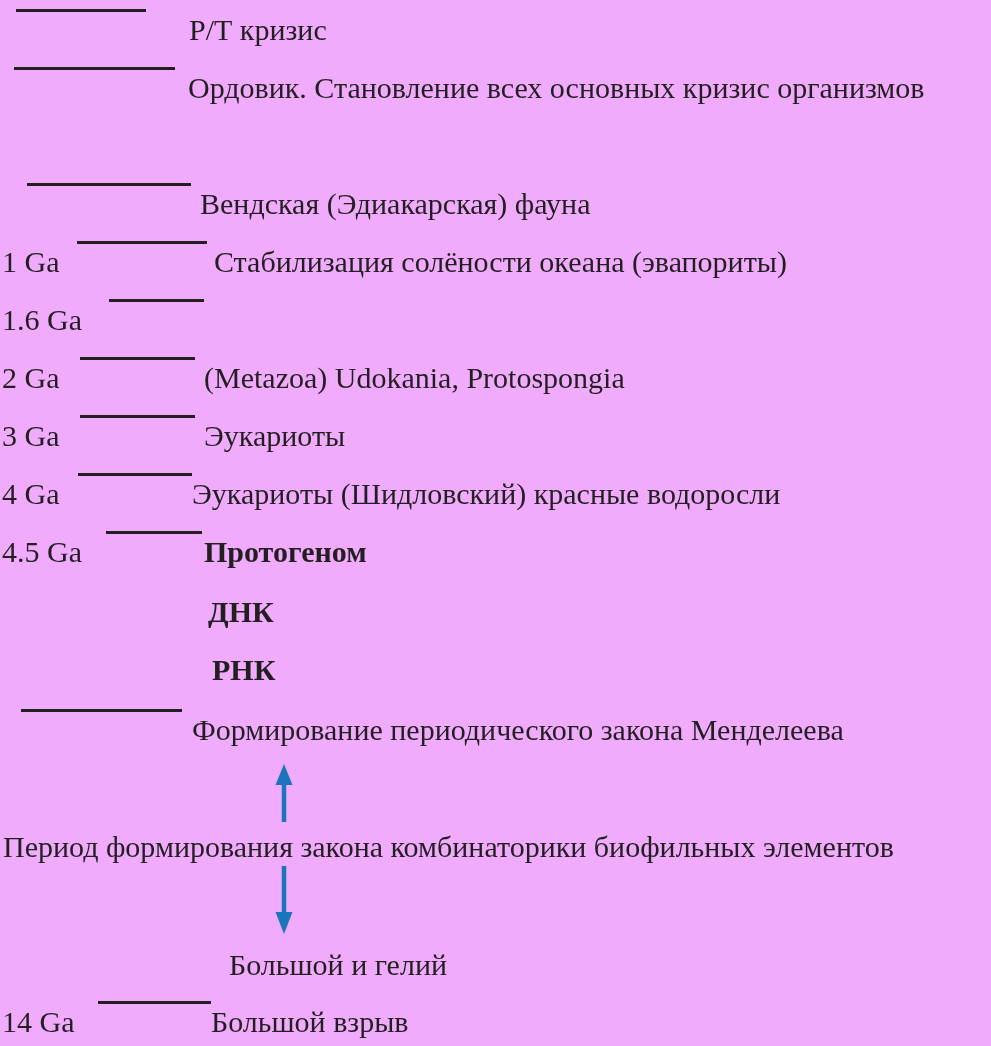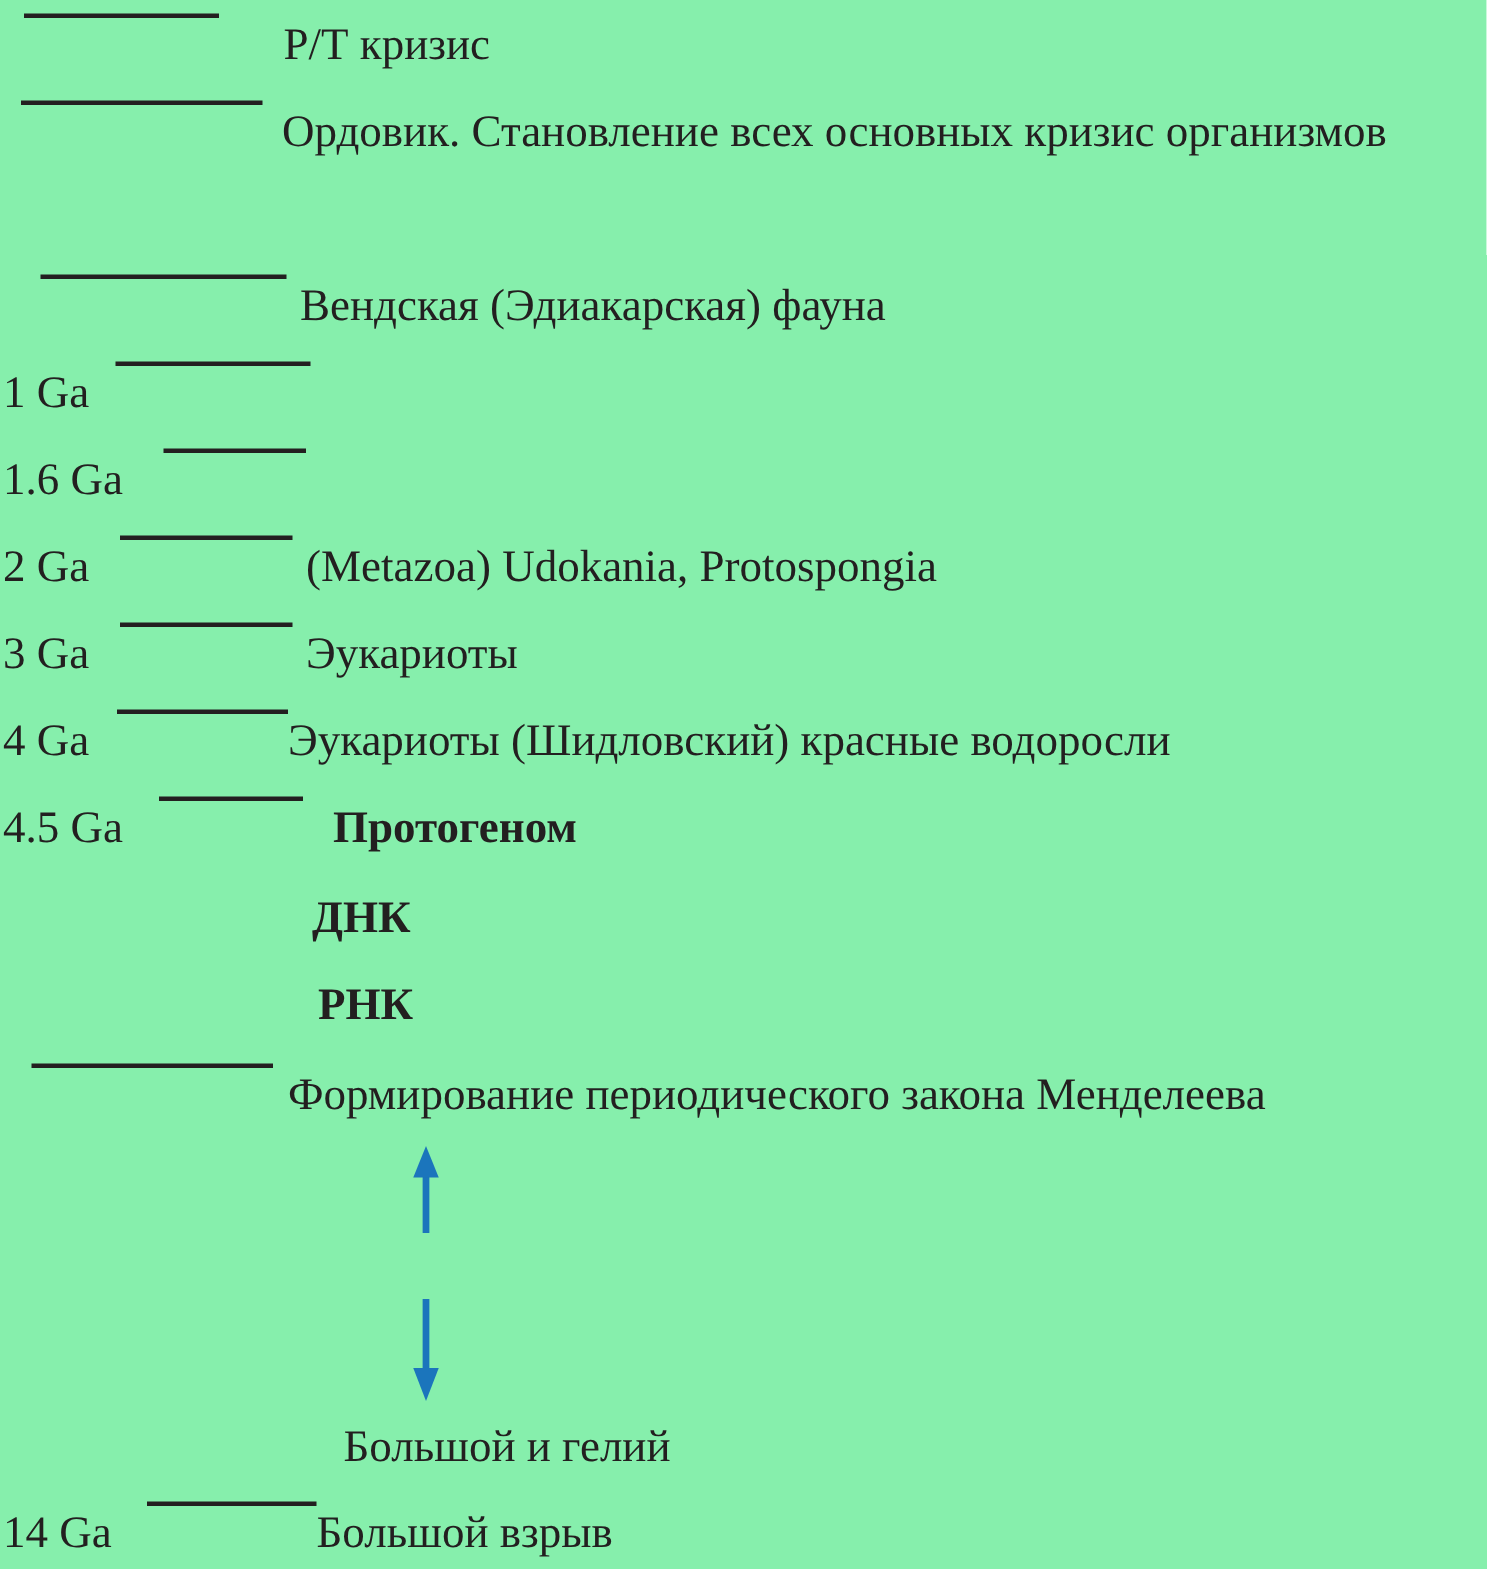--- a/index.html
+++ b/index.html
@@ -1,20 +1,20 @@
 <!DOCTYPE html>
 <html><head>
 <meta charset="utf-8">
 <style>
   html,body{margin:0;padding:0;background:#ffffff;}
   .figure{
     position:relative;
     width:991px;
     height:1046px;
-    background:#86efac;
+    background:#f0abfc;
     font-family:"Liberation Serif","DejaVu Serif",serif;
     color:#231f20;
     overflow:hidden;
   }
   .row{
     position:absolute;
     left:0; right:0;
     height:42px;
     line-height:42px;
     font-size:30px;
@@ -55,20 +55,21 @@
 
 
   <div class="row" style="top:183px">
     <span class="blank" style="left:27px;width:164px"></span>
     <span class="txt" style="left:200px">Вендская (Эдиакарская) фауна</span>
   </div>
 
   <div class="row" style="top:241px">
     <span class="lbl">1 Ga</span>
     <span class="blank" style="left:77px;width:130px"></span>
+    <span class="txt" style="left:214px">Стабилизация солёности океана (эвапориты)</span>
   </div>
 
   <div class="row" style="top:299px">
     <span class="lbl">1.6 Ga</span>
     <span class="blank" style="left:109px;width:95px"></span>
   </div>
 
   <div class="row" style="top:357px">
     <span class="lbl">2 Ga</span>
     <span class="blank" style="left:80px;width:115px"></span>
@@ -83,21 +84,21 @@
 
   <div class="row" style="top:473px">
     <span class="lbl">4 Ga</span>
     <span class="blank" style="left:78px;width:114px"></span>
     <span class="txt" style="left:192px">Эукариоты (Шидловский) красные водоросли</span>
   </div>
 
   <div class="row" style="top:531px">
     <span class="lbl">4.5 Ga</span>
     <span class="blank" style="left:106px;width:96px"></span>
-    <span class="txt bold" style="left:222px">Протогеном</span>
+    <span class="txt bold" style="left:204px">Протогеном</span>
   </div>
 
   <div class="row" style="top:591px">
     <span class="txt bold" style="left:208px">ДНК</span>
   </div>
 
   <div class="row" style="top:649px">
     <span class="txt bold" style="left:212px">РНК</span>
   </div>
 
@@ -106,20 +107,23 @@
     <span class="txt" style="left:192px">Формирование периодического закона Менделеева</span>
   </div>
 
   <div class="arrow" style="left:273px;top:764px">
     <svg width="22" height="58" viewBox="0 0 22 58">
       <line x1="11" y1="14" x2="11" y2="58" stroke-width="4.5" stroke="#1b75bc"></line>
       <polygon points="11,0 2.5,21 19.5,21" fill="#1b75bc"></polygon>
     </svg>
   </div>
 
+  <div class="row" style="top:826px">
+    <span class="txt" style="left:3px">Период формирования закона комбинаторики биофильных элементов</span>
+  </div>
 
   <div class="arrow" style="left:273px;top:866px">
     <svg width="22" height="68" viewBox="0 0 22 68">
       <line x1="11" y1="0" x2="11" y2="52" stroke-width="4.5" stroke="#1b75bc"></line>
       <polygon points="11,68 2.5,46 19.5,46" fill="#1b75bc"></polygon>
     </svg>
   </div>
 
   <div class="row" style="top:944px">
     <span class="txt" style="left:229px">Большой и гелий</span>

